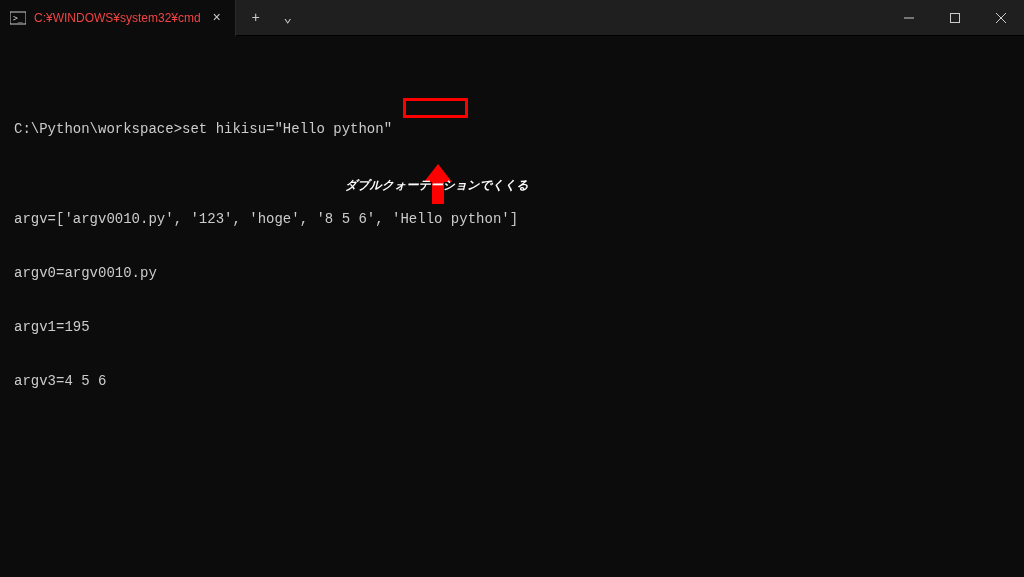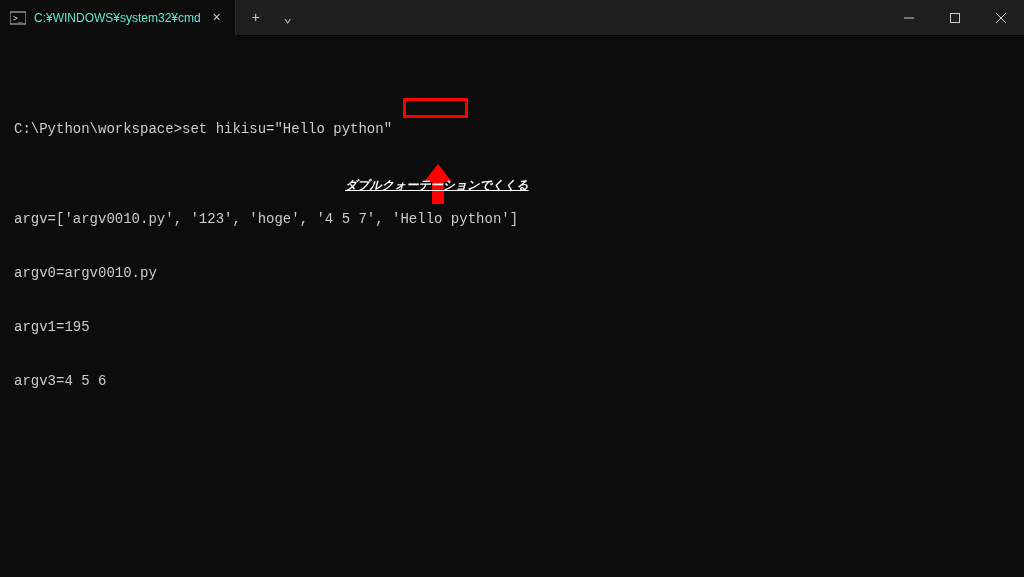--- a/index.html
+++ b/index.html
@@ -33,21 +33,21 @@
     .tab-icon {
       width: 16px;
       height: 16px;
       display: flex;
       align-items: center;
       justify-content: center;
       font-size: 12px;
       color: #ccc;
     }
     .tab-title {
-      color: #5eead4;
+      color: #ef4444;
       font-size: 12px;
       font-family: 'Segoe UI', sans-serif;
       flex: 1;
     }
     .tab-close {
       width: 16px;
       height: 16px;
       display: flex;
       align-items: center;
       justify-content: center;
@@ -147,29 +147,29 @@
           <line x1="10" y1="0" x2="0" y2="10" stroke="#ccc" stroke-width="1"></line>
         </svg>
     </div>
   </div>
 </div>
 
 <div class="terminal">
   <span class="term-line"></span>
   <span class="term-line">C:\Python\workspace&gt;set hikisu="Hello python"</span>
   <span class="term-line"></span>
-  <span class="term-line">argv=['argv0010.py', '123', 'hoge', '4 5 7', 'Hello python']</span>
+  <span class="term-line">argv=['argv0010.py', '123', 'hoge', '8 5 6', 'Hello python']</span>
   <span class="term-line">argv0=argv0010.py</span>
   <span class="term-line">argv1=195</span>
   <span class="term-line">argv3=4 5 6</span>
   <span class="term-line"></span>
   
 
   <div class="highlight-box" style="left:403px; top:62px; width:65px; height:20px;"></div>
 
   <div class="arrow-up" style="left:424px; top:92px;">
     <svg width="28" height="40" viewBox="0 0 28 40">
       <polygon points="14,0 28,18 20,18 20,40 8,40 8,18 0,18" fill="#ff0000"></polygon>
     </svg>
   </div>
 
-  <div class="annotation" style="left:345px; top:140px;text-decoration:underline;">ダブルクォーテーションでくくる</div>
+  <div class="annotation" style="left:345px; top:140px;">ダブルクォーテーションでくくる</div>
 </div>
 
 </body></html>

